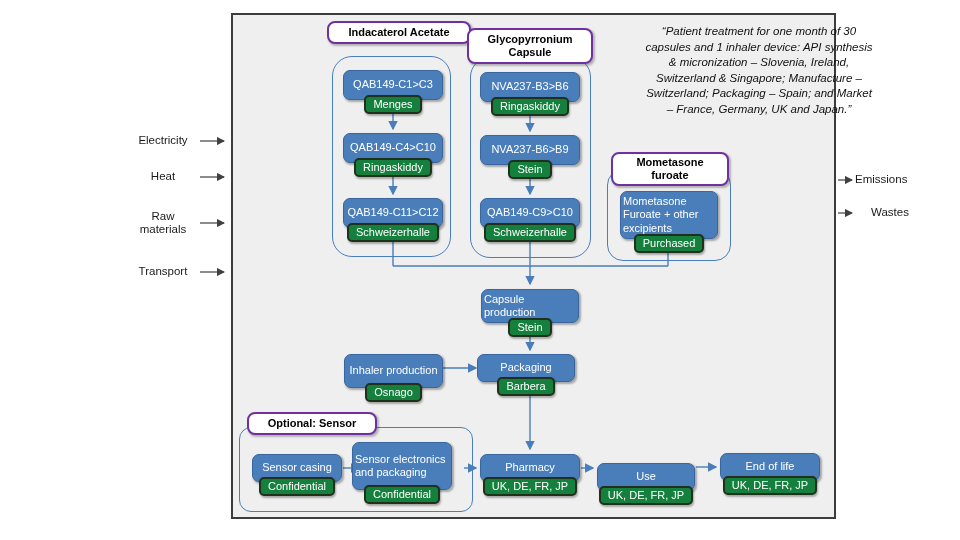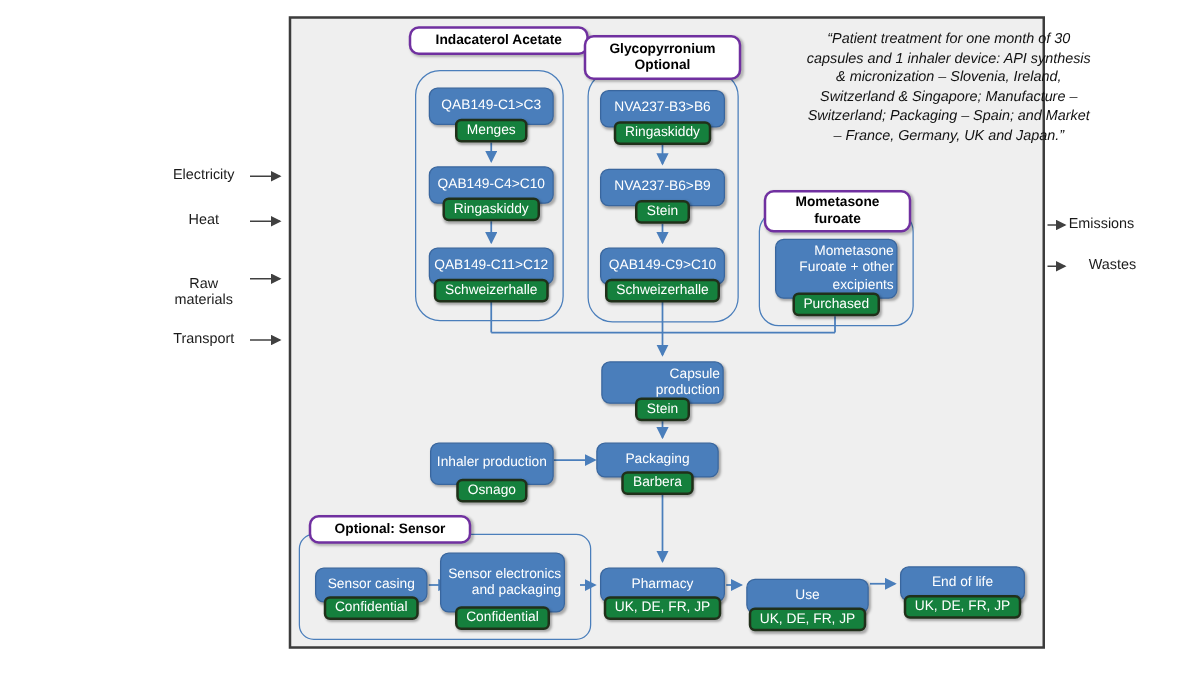--- a/index.html
+++ b/index.html
@@ -42,21 +42,21 @@
   .group{
     border:1.5px solid #4a7ebb;border-radius:20px;background:transparent;
     z-index:1;
   }
 
   
   .node{z-index:3;}
   .nbox{
     background:#4a7ebb;border:1px solid #39669e;border-radius:7px;
     color:#fff;font-size:11px;line-height:13.5px;
-    display:flex;align-items:center;justify-content:center;text-align:right;
+    display:flex;align-items:center;justify-content:center;text-align:left;
     padding:2px 2px;box-sizing:border-box;
     box-shadow:1.5px 1.5px 2px rgba(0,0,0,.3);
   }
   .mh28{min-height:28px}.mh30{min-height:30px}.mh34{min-height:34px}.mh48{min-height:48px}
   .ntag{
     width:fit-content;margin:-5px auto 0;position:relative;z-index:4;
     background:#15803d;border:2px solid #20301a;border-radius:5px;
     color:#fff;font-size:11px;line-height:15px;padding:0 7px;
     box-shadow:1px 1.5px 2px rgba(0,0,0,.3);
     white-space:nowrap;
@@ -64,35 +64,35 @@
 
   svg.overlay{position:absolute;left:0;top:0;pointer-events:none;z-index:2;}
 </style>
 </head>
 <body>
 
 <div class="abs boundary"></div>
 
 <div class="abs ext-label" style="left:117px;top:134px;">Electricity</div>
 <div class="abs ext-label" style="left:117px;top:170px;">Heat</div>
-<div class="abs ext-label" style="left:117px;top:221px;width:60px;left:133px;">Raw materials</div>
+<div class="abs ext-label" style="left:117px;top:210px;width:60px;left:133px;">Raw materials</div>
 <div class="abs ext-label" style="left:117px;top:265px;">Transport</div>
 
 <div class="abs ext-label" style="left:855px;top:173px;width:70px;text-align:left;">Emissions</div>
 <div class="abs ext-label" style="left:855px;top:206px;width:70px;text-align:center;">Wastes</div>
 
 <div class="abs quote">“Patient treatment for one month of 30 capsules and 1 inhaler device: API synthesis &amp; micronization – Slovenia, Ireland, Switzerland &amp; Singapore; Manufacture – Switzerland; Packaging – Spain; and Market – France, Germany, UK and Japan.”</div>
 
 <div class="abs group" style="left:332px;top:56px;width:119px;height:201px;"></div>
 <div class="abs group" style="left:470px;top:57px;width:121px;height:201px;"></div>
 <div class="abs group" style="left:607px;top:169px;width:124px;height:92px;border-radius:16px;"></div>
 <div class="abs group" style="left:239px;top:427px;width:234px;height:85px;border-radius:12px;"></div>
 
 <div class="abs plate" style="left:327px;top:21px;width:144px;height:23px;">Indacaterol Acetate</div>
-<div class="abs plate" style="left:467px;top:28px;width:126px;height:36px;padding:1px 8px;">Glycopyrronium Optional</div>
+<div class="abs plate" style="left:467px;top:28px;width:126px;height:36px;padding:1px 8px;">Glycopyrronium Capsule</div>
 <div class="abs plate" style="left:611px;top:152px;width:118px;height:34px;padding:1px 16px;">Mometasone furoate</div>
 <div class="abs plate" style="left:247px;top:412px;width:130px;height:23px;">Optional: Sensor</div>
 
 <svg class="overlay" width="960" height="540" viewBox="0 0 960 540">
   <defs>
     <marker id="ab" markerWidth="7" markerHeight="7" refX="6" refY="3.5" orient="auto">
       <path d="M0,0 L7,3.5 L0,7 z" fill="#4a7ebb"></path>
     </marker>
     <marker id="ad" markerWidth="7" markerHeight="7" refX="6" refY="3.5" orient="auto">
       <path d="M0,0 L7,3.5 L0,7 z" fill="#404040"></path>

